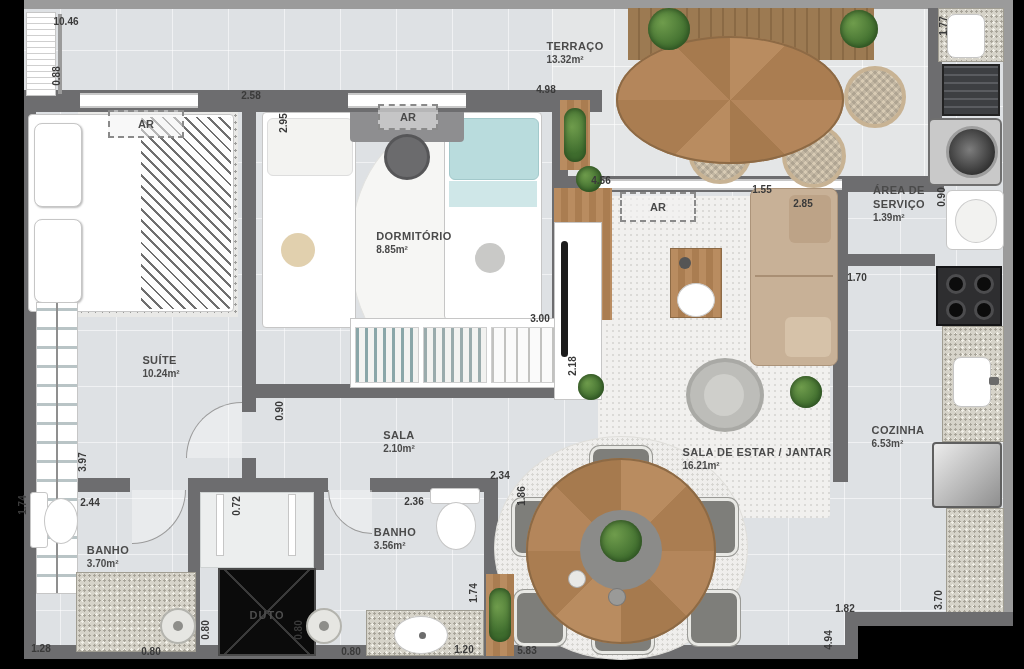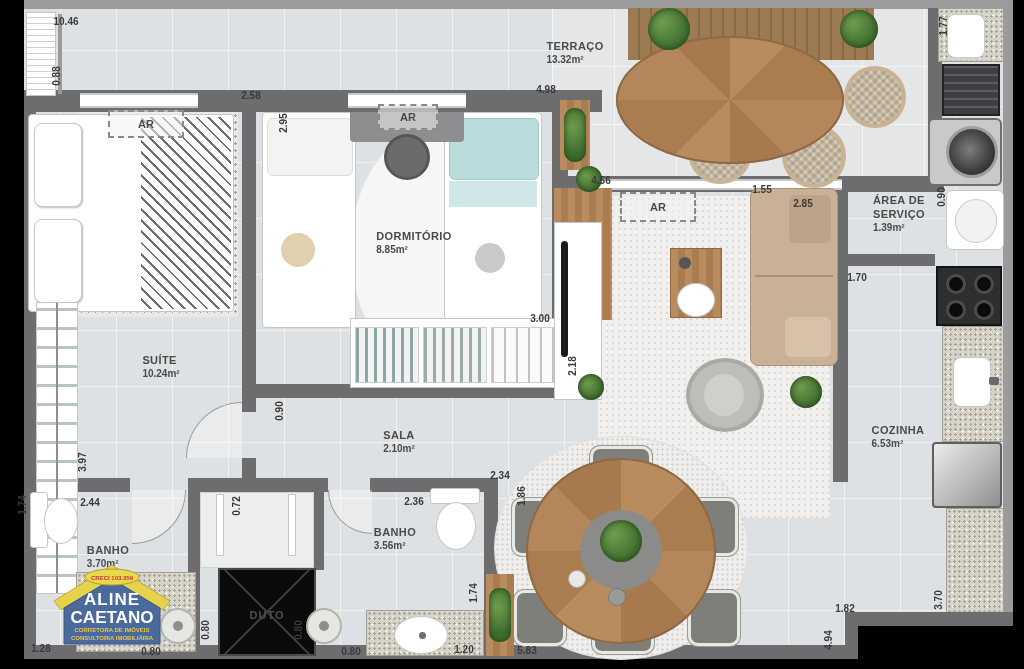--- a/index.html
+++ b/index.html
@@ -229,21 +229,25 @@
         <div class="rarea">8.85m²</div>
       </div>
       <div class="room-label" style="left: 161px; top: 367px;">
         <div class="rname">SUÍTE</div>
         <div class="rarea">10.24m²</div>
       </div>
       <div class="room-label" style="left: 399px; top: 442px;">
         <div class="rname">SALA</div>
         <div class="rarea">2.10m²</div>
       </div>
-      <div class="room-label" style="left: 899px; top: 214px;">
+      <div class="room-label" style="left: 757px; top: 459px;">
+        <div class="rname">SALA DE ESTAR / JANTAR</div>
+        <div class="rarea">16.21m²</div>
+      </div>
+      <div class="room-label" style="left: 899px; top: 204px;">
         <div class="rname">ÁREA DE
 SERVIÇO</div>
         <div class="rarea">1.39m²</div>
       </div>
       <div class="room-label" style="left: 898px; top: 437px;">
         <div class="rname">COZINHA</div>
         <div class="rarea">6.53m²</div>
       </div>
       <div class="room-label" style="left: 108px; top: 557px;">
         <div class="rname">BANHO</div>
@@ -292,26 +296,14 @@
         <span>AR</span>
       </div>
       <div class="arbox" style="left: 378px; top: 104px; width: 56px; height: 22px;">
         <span>AR</span>
       </div>
       <div class="arbox" style="left: 620px; top: 192px; width: 72px; height: 26px;">
         <span>AR</span>
       </div>
     </div>
 
-  <div class="logo" style="left:52px;top:564px;width:120px;height:82px;">
-    <svg width="120" height="82" viewBox="0 0 120 82">
-      <polygon points="60,1 2,37 9,46 60,15 111,46 118,37" fill="#e5d44b" stroke="#c2a735" stroke-width="1"></polygon>
-      <polygon points="12,44 60,15 108,44 108,80 12,80" fill="#4a6a9e" stroke="#3c577f" stroke-width="1"></polygon>
-      <ellipse cx="60" cy="13" rx="27" ry="8" fill="#e8d84e" stroke="#b99b2e" stroke-width="1"></ellipse>
-      <text x="60" y="16" text-anchor="middle" font-size="6" font-weight="bold" fill="#c03a2e">CRECI 103.359</text>
-      <text x="60" y="41" text-anchor="middle" font-size="17" font-weight="bold" fill="#ffffff" letter-spacing="1">ALINE</text>
-      <text x="60" y="59" text-anchor="middle" font-size="17" font-weight="bold" fill="#ffffff">CAETANO</text>
-      <text x="60" y="68" text-anchor="middle" font-size="6" font-weight="bold" fill="#e8c84a">CORRETORA DE IMÓVEIS</text>
-      <text x="60" y="76" text-anchor="middle" font-size="6" font-weight="bold" fill="#e8c84a">CONSULTORIA IMOBILIÁRIA</text>
-    </svg>
-  </div>
 
 </div>
 
 </body></html>

